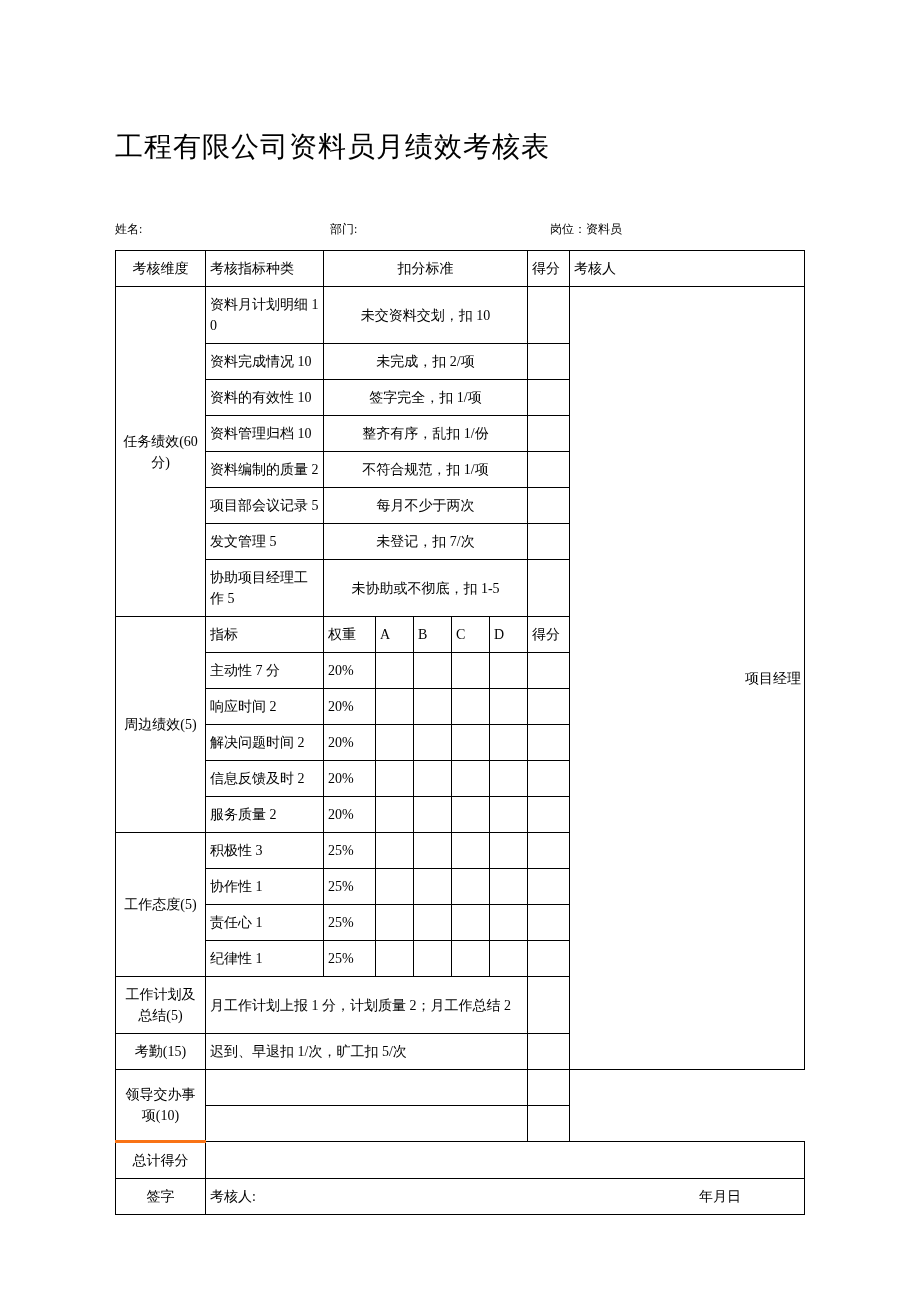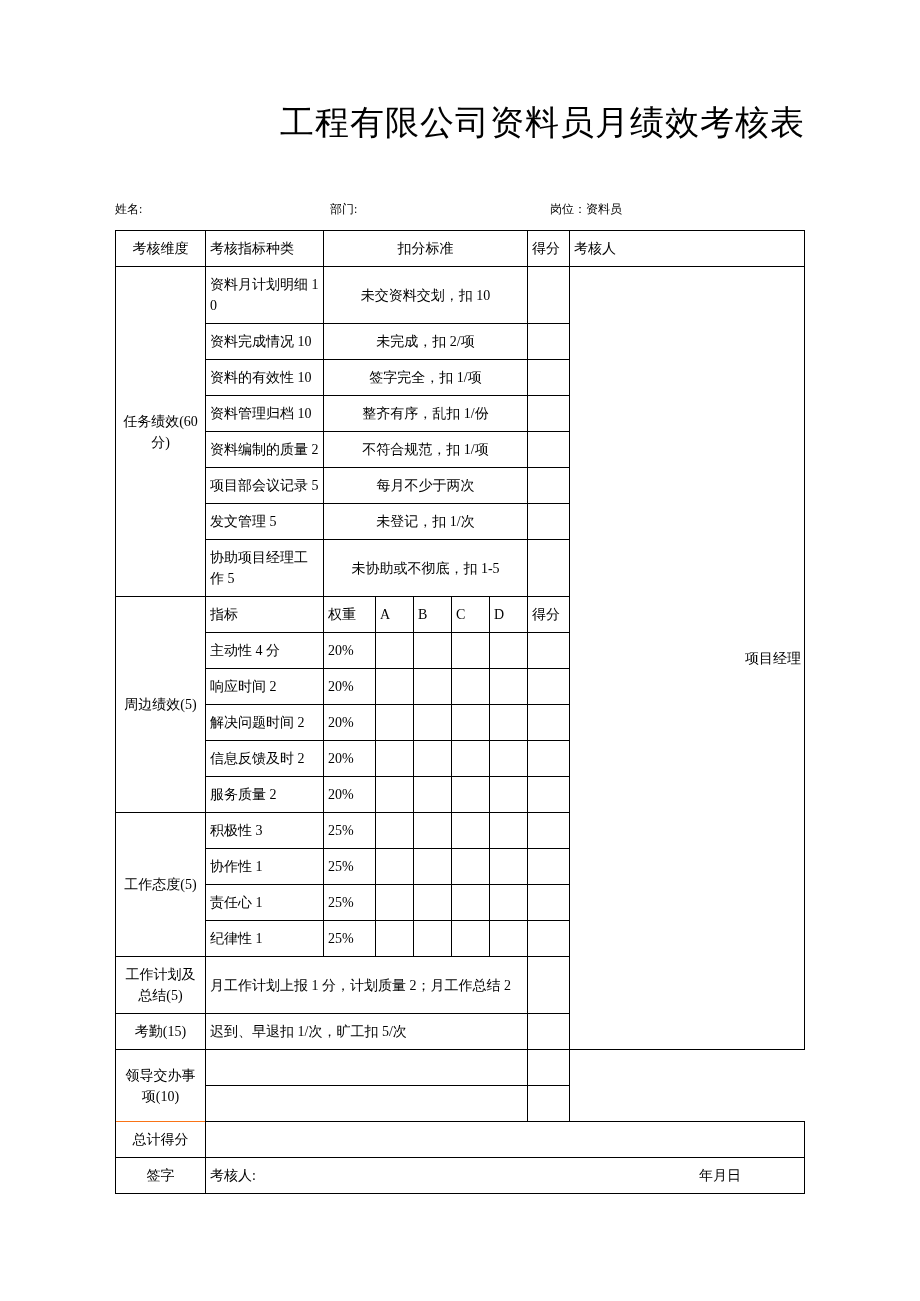--- a/index.html
+++ b/index.html
@@ -5,25 +5,26 @@
     * { box-sizing: border-box; margin: 0; padding: 0; }
     body {
       font-family: "SimSun", "宋体", serif;
       background: #fff;
       width: 920px;
       padding: 100px 115px 100px 115px;
       color: #000;
       font-size: 14px;
     }
     .title {
-      text-align: right;
-      font-size: 34px;
+      text-align: left;
+      font-size: 28px;
       font-weight: normal;
       margin-bottom: 55px;
       letter-spacing: 1px;
+      margin-top: 28px;
     }
     .info-row {
       display: flex;
       margin-bottom: 12px;
       font-size: 12px;
     }
     .info-row .block { display: flex; }
     .info-row .block.name { width: 215px; }
     .info-row .block.dept { width: 220px; font-family: Liberation Serif, serif; }
     .info-row .block.pos { }
@@ -115,41 +116,41 @@
     <td class="std" colspan="5">不符合规范，扣 1/项</td>
     <td></td>
   </tr>
   <tr>
     <td class="c2">项目部会议记录 5</td>
     <td class="std" colspan="5">每月不少于两次</td>
     <td></td>
   </tr>
   <tr>
     <td class="c2">发文管理 5</td>
-    <td class="std" colspan="5">未登记，扣 1/次</td>
+    <td class="std" colspan="5">未登记，扣 7/次</td>
     <td></td>
   </tr>
   <tr>
     <td class="c2">协助项目经理工作 5</td>
     <td class="std" colspan="5">未协助或不彻底，扣 1-5</td>
     <td></td>
   </tr>
 
   <tr>
     <td class="c1" rowspan="6">周边绩效(5)</td>
     <td class="c2">指标</td>
     <td class="left">权重</td>
     <td class="left">A</td>
     <td class="left">B</td>
     <td class="left">C</td>
     <td class="left">D</td>
     <td class="left">得分</td>
   </tr>
   <tr>
-    <td class="c2">主动性 4 分</td>
+    <td class="c2">主动性 7 分</td>
     <td class="left">20%</td>
     <td></td>
         <td></td>
         <td></td>
         <td></td>
     <td></td>
   </tr>
   <tr>
     <td class="c2">响应时间 2</td>
     <td class="left">20%</td>
@@ -241,21 +242,21 @@
     <td class="c1 nb-bottom" rowspan="2">领导交办事项(10)</td>
     <td class="left" colspan="6">&nbsp;</td>
     <td></td>
   </tr>
   <tr>
     <td class="left" colspan="6">&nbsp;</td>
     <td></td>
   </tr>
 
   <tr>
-    <td class="c1 nb-top" style="border-top:1px solid #f97316">总计得分</td>
+    <td class="c1 nb-top" style="border-top:3px solid #f97316">总计得分</td>
     <td colspan="8">&nbsp;</td>
   </tr>
 
   <tr>
     <td class="c1">签字</td>
     <td colspan="8" class="left">
       <span style="display:inline-block;">考核人:</span>
       <span style="display:inline-block; float:right; padding-right:60px;">年月日</span>
     </td>
   </tr>

